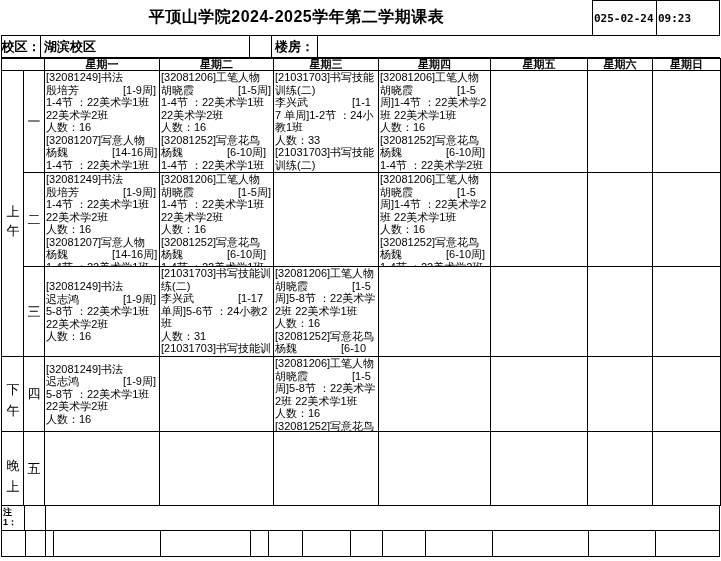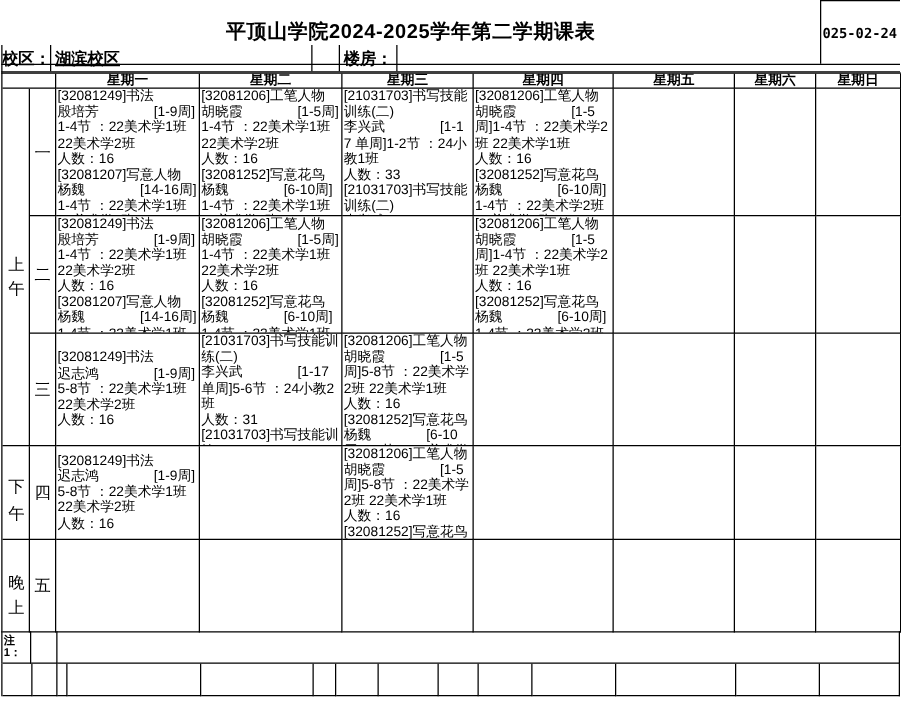--- a/index.html
+++ b/index.html
@@ -3,32 +3,32 @@
 <meta charset="utf-8">
 <style>
   html,body{margin:0;padding:0;}
   body{
     width:721px;height:561px;position:relative;background:#fff;color:#000;
     font-family:"Liberation Sans","DejaVu Sans",sans-serif;
     -webkit-font-smoothing:none;
   }
   .abs{position:absolute;}
   
-  #title-strip{left:1px;top:0;width:719px;height:52px;display:flex;border-bottom:1px solid #000;box-sizing:border-box;}
+  #title-strip{left:1px;top:0;width:719px;height:36px;display:flex;border-bottom:1px solid #000;box-sizing:border-box;}
   .title-area{flex:1;display:flex;align-items:center;justify-content:center;overflow:hidden;}
   .title-text{font-weight:bold;font-size:16px;letter-spacing:0.5px;white-space:nowrap;}
   .ts-cell{width:64px;box-sizing:border-box;border-left:1px solid #000;border-top:1px solid #000;
     display:flex;align-items:center;padding-left:1px;font-weight:bold;font-size:11px;
     font-family:"DejaVu Sans Mono","Liberation Mono",monospace;white-space:nowrap;overflow:hidden;}
   .ts-cell.last{border-right:1px solid #000;}
   
   #info-row{left:1px;top:36px;width:719px;height:22px;display:flex;border-left:1px solid #000;border-bottom:1px solid #000;box-sizing:border-box;font-weight:bold;font-size:13px;}
   .info-cell{box-sizing:border-box;border-right:1px solid #000;display:flex;align-items:center;overflow:hidden;white-space:nowrap;}
   .info-cell.ctr{justify-content:center;}
-  .info-cell.lft{padding-left:3px;text-decoration:underline;}
+  .info-cell.lft{padding-left:3px;}
   
   #grid{left:1px;top:58px;display:grid;
     grid-template-columns:22px 21px 115px 114px 105px 112px 97px 65px 68px;
     grid-template-rows:12px 102px 94px 90px 75px 74px;
     border-left:1px solid #000;border-top:1px solid #000;box-sizing:border-box;}
   .gc{border-right:1px solid #000;border-bottom:1px solid #000;box-sizing:border-box;overflow:hidden;}
   .dayhdr{display:flex;align-items:center;justify-content:center;font-weight:bold;font-size:11px;line-height:11px;white-space:nowrap;}
   .sec{display:flex;align-items:center;justify-content:center;font-size:13px;writing-mode:vertical-rl;text-orientation:upright;letter-spacing:20px;}
   .per{display:flex;align-items:center;justify-content:center;font-size:13px;}
   .cc{display:flex;flex-direction:column;padding:0 1px;}
@@ -42,20 +42,21 @@
   .ac{box-sizing:border-box;border-right:1px solid #000;border-bottom:1px solid #000;}
 </style>
 </head>
 <body>
 
 <div id="title-strip" class="abs">
   <div class="title-area">
     <span class="title-text">平顶山学院2024-2025学年第二学期课表</span>
   </div>
   <div class="ts-cell">025-02-24</div>
+  <div class="ts-cell last">09:23</div>
 </div>
 
 <div id="info-row" class="abs">
   <div class="info-cell ctr" style="width:39px">校区：</div>
   <div class="info-cell lft" style="width:209px">湖滨校区</div>
   <div class="info-cell" style="width:22px"></div>
   <div class="info-cell ctr" style="width:46px">楼房：</div>
 </div>
 
 <div id="grid" class="abs">

